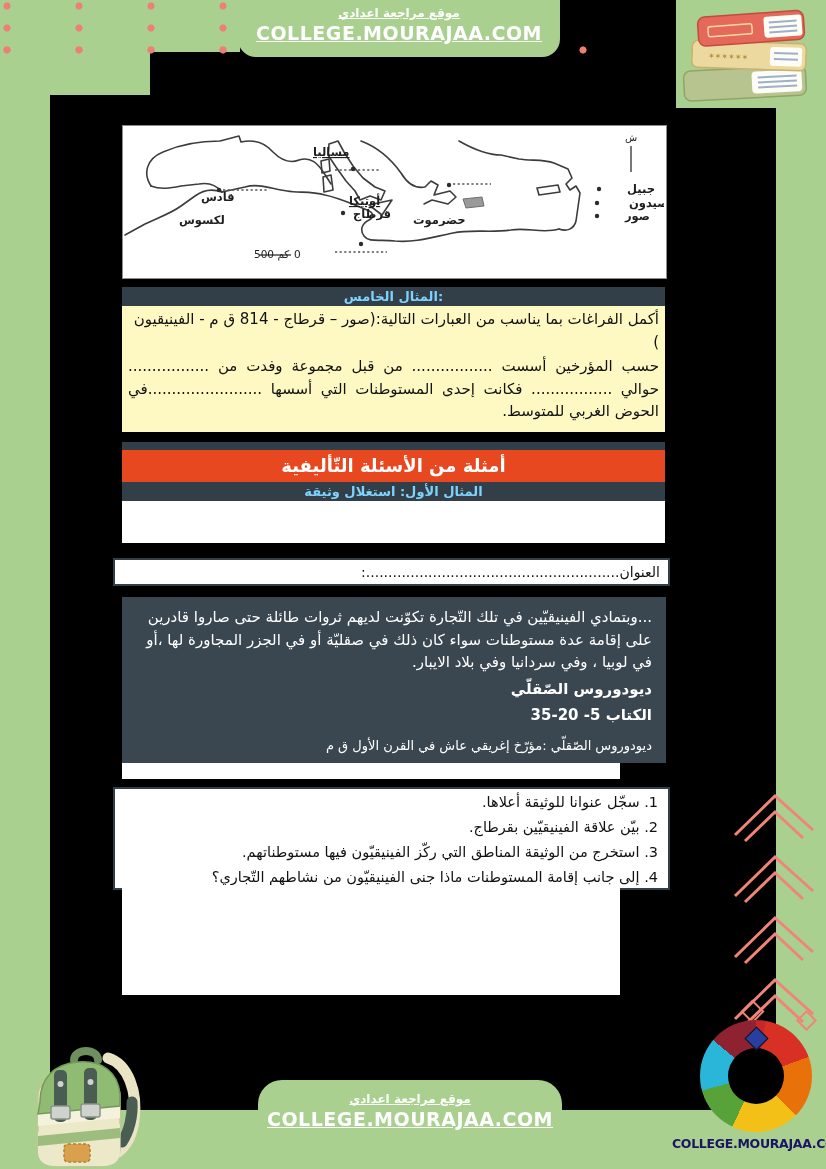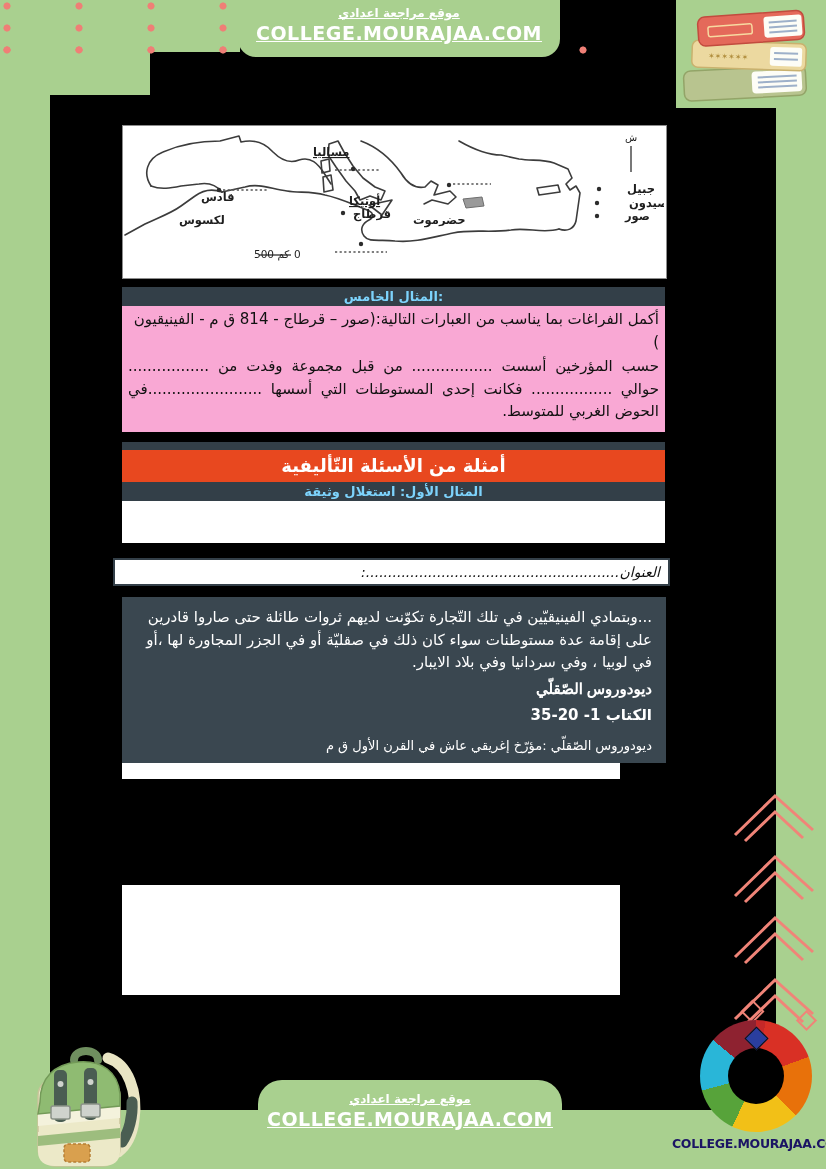--- a/index.html
+++ b/index.html
@@ -25,36 +25,36 @@
            border-radius:24px 24px 0 0;text-align:center;color:#fff;}
   .site-l1{font-size:12px;font-weight:bold;text-decoration:underline;margin-top:6px;}
   .site-l2{font-size:19px;font-weight:bold;text-decoration:underline;letter-spacing:.5px;margin-top:2px;}
   .tab-bottom .site-l1{margin-top:12px;}
   
   .box{position:absolute;left:122px;width:543px;}
   .white{background:#fff;}
   .map-box{top:125px;height:152px;background:#fff;border:1px solid #8d8d8d;}
   .bar{background:#333f48;color:#7dd3fc;text-align:center;font-weight:bold;}
   .bar5{top:287px;height:19px;font-size:13px;line-height:19px;}
-  .fill-block{top:306px;height:126px;background:#f9a8d4;direction:rtl;color:#111;
+  .fill-block{top:306px;height:126px;background:#fef9c3;direction:rtl;color:#111;
               font-size:15px;line-height:1.5;padding:2px 6px 0 6px;box-sizing:border-box;}
   .fill-block p{margin:0 0 2px 0;}
   .fill-just{text-align:justify;}
   .bar-thin{top:442px;height:8px;background:#333f48;}
   .banner{top:450px;height:32px;background:#e8481f;color:#fff;text-align:center;
           font-weight:bold;font-size:18px;line-height:32px;}
   .bar1{top:482px;height:19px;font-size:13px;line-height:19px;}
   .empty1{top:501px;height:42px;}
   .title-box{position:absolute;left:113px;top:558px;width:557px;height:28px;background:#fff;
              border:2px solid #333f48;box-sizing:border-box;direction:rtl;color:#111;
-             font-size:14px;line-height:24px;padding:0 8px;font-style:italic;}
+             font-size:14px;line-height:24px;padding:0 8px;}
   .doc-box{top:597px;height:166px;background:#3a4750;color:#fff;direction:rtl;
            font-size:15px;line-height:1.5;padding:5px 10px;box-sizing:border-box;width:544px;}
   .doc-box p{margin:4px;}
-  .doc-author{font-weight:bold;margin-top:2px;font-family:Liberation Serif, serif;}
+  .doc-author{font-weight:bold;margin-top:2px;}
   .doc-book{font-weight:bold;}
   .doc-note{font-size:13px;position:absolute;bottom:4px;right:10px;left:10px;}
   .white-strip{top:763px;width:498px;height:16px;background:#fff;}
   .q-box{position:absolute;left:113px;top:787px;width:557px;height:103px;background:#fff;
          border:2px solid #333f48;box-sizing:border-box;direction:rtl;color:#111;
          font-size:14.5px;line-height:1.72;padding:1px 10px;}
   .q-box p{margin:0;}
   .big-box{top:885px;width:498px;height:110px;background:#fff;}
   
   .chev{position:absolute;width:86px;height:54px;}
@@ -193,25 +193,31 @@
   <div class="box bar-thin"></div>
   <div class="box bar bar1">المثال الأول: استغلال وثيقة</div>
   <div class="box banner">أمثلة من الأسئلة التّأليفية</div>
   <div class="box white empty1"></div>
 
   <div class="title-box">العنوان.........................................................:</div>
 
   <div class="box doc-box">
     <p>...وبتمادي الفينيقيّين في تلك التّجارة تكوّنت لديهم ثروات طائلة حتى صاروا قادرين على إقامة عدة مستوطنات سواء كان ذلك في صقليّة أو في الجزر المجاورة لها ،أو في لوبيا ، وفي سردانيا وفي بلاد الايبار.</p>
     <p class="doc-author">ديودوروس الصّقلّي</p>
-    <p class="doc-book">الكتاب 1- 20-35</p>
+    <p class="doc-book">الكتاب 5- 20-35</p>
     <p class="doc-note">ديودوروس الصّقلّي :مؤرّخ إغريقي عاش في القرن الأول ق م</p>
   </div>
   <div class="box white-strip"></div>
 
+  <div class="q-box">
+    <p>1. سجّل عنوانا للوثيقة أعلاها.</p>
+    <p>2. بيّن علاقة الفينيقيّين بقرطاج.</p>
+    <p>3. استخرج من الوثيقة المناطق التي ركّز الفينيقيّون فيها مستوطناتهم.</p>
+    <p>4. إلى جانب إقامة المستوطنات ماذا جنى الفينيقيّون من نشاطهم التّجاري؟</p>
+  </div>
 
   <div class="box big-box"></div>
 
   <svg class="chev" style="left:731px;top:789px" viewBox="0 0 86 54">
     <path d="M4,46 L44,7 L82,41" fill="none" stroke="#f08478" stroke-width="3"></path>
     <path d="M14,52 L44,23 L72,49" fill="none" stroke="#f08478" stroke-width="3"></path>
   </svg>
   <svg class="chev" style="left:731px;top:850px" viewBox="0 0 86 54">
     <path d="M4,46 L44,7 L82,41" fill="none" stroke="#f08478" stroke-width="3"></path>
     <path d="M14,52 L44,23 L72,49" fill="none" stroke="#f08478" stroke-width="3"></path>

